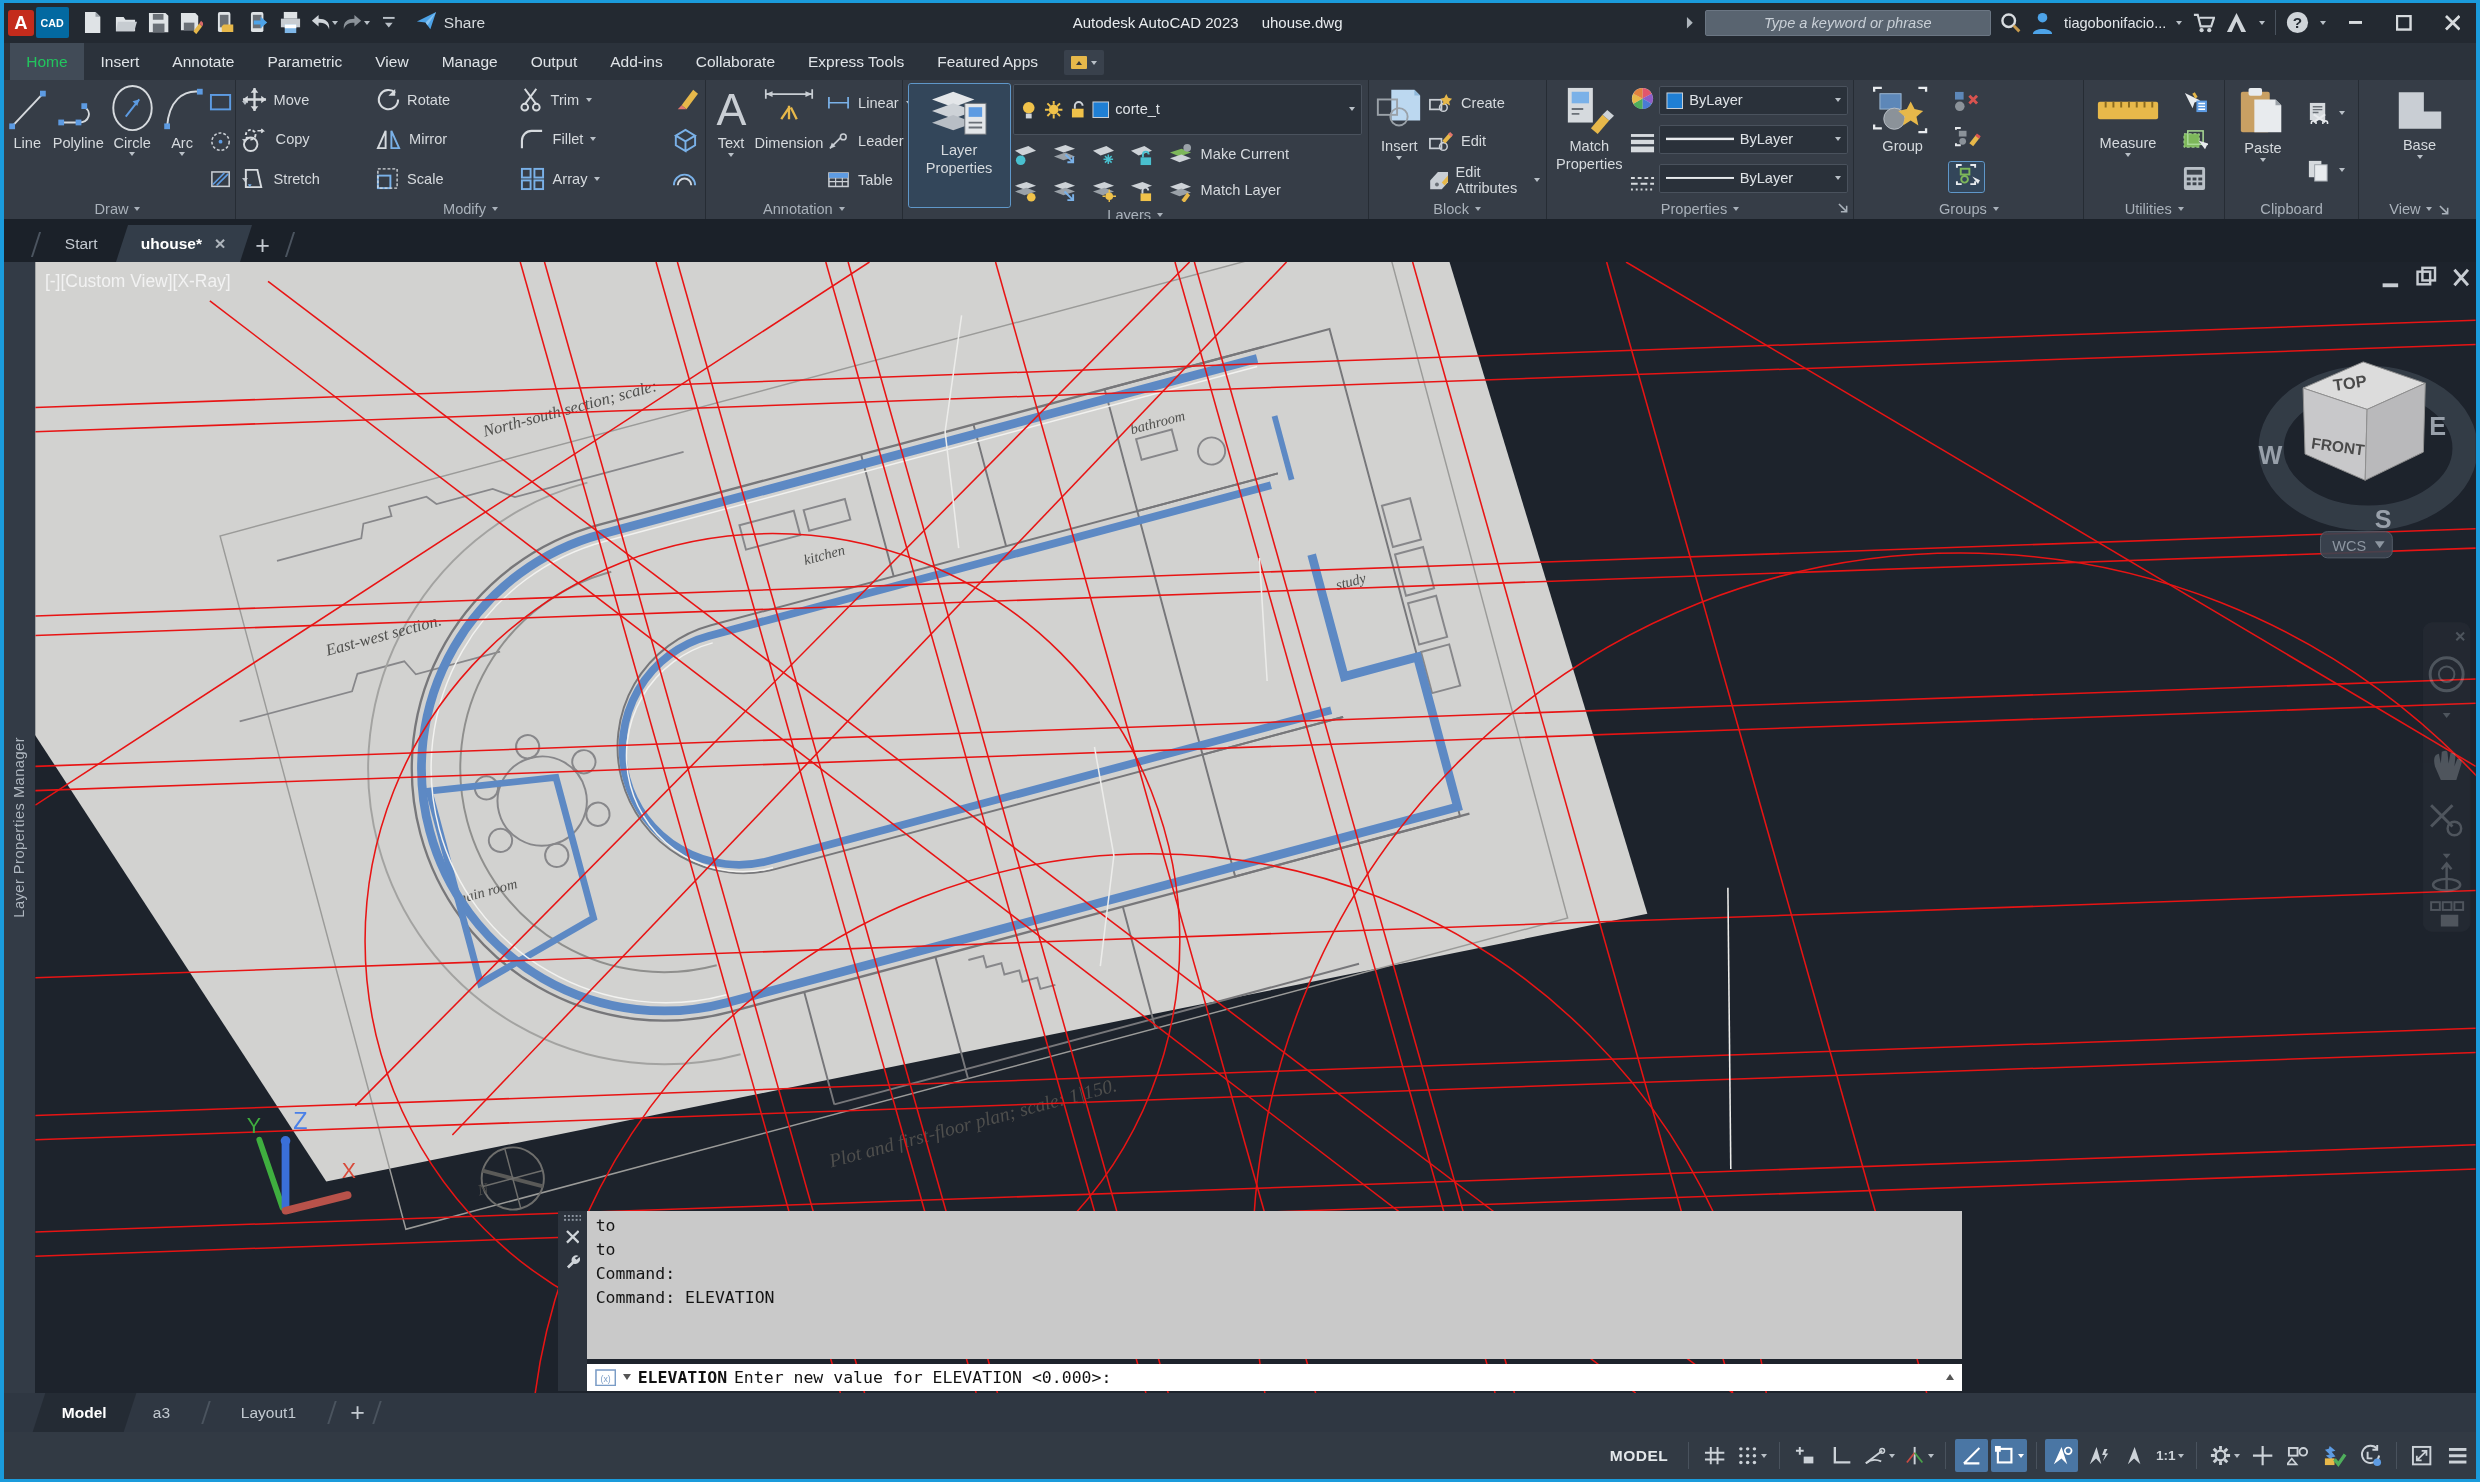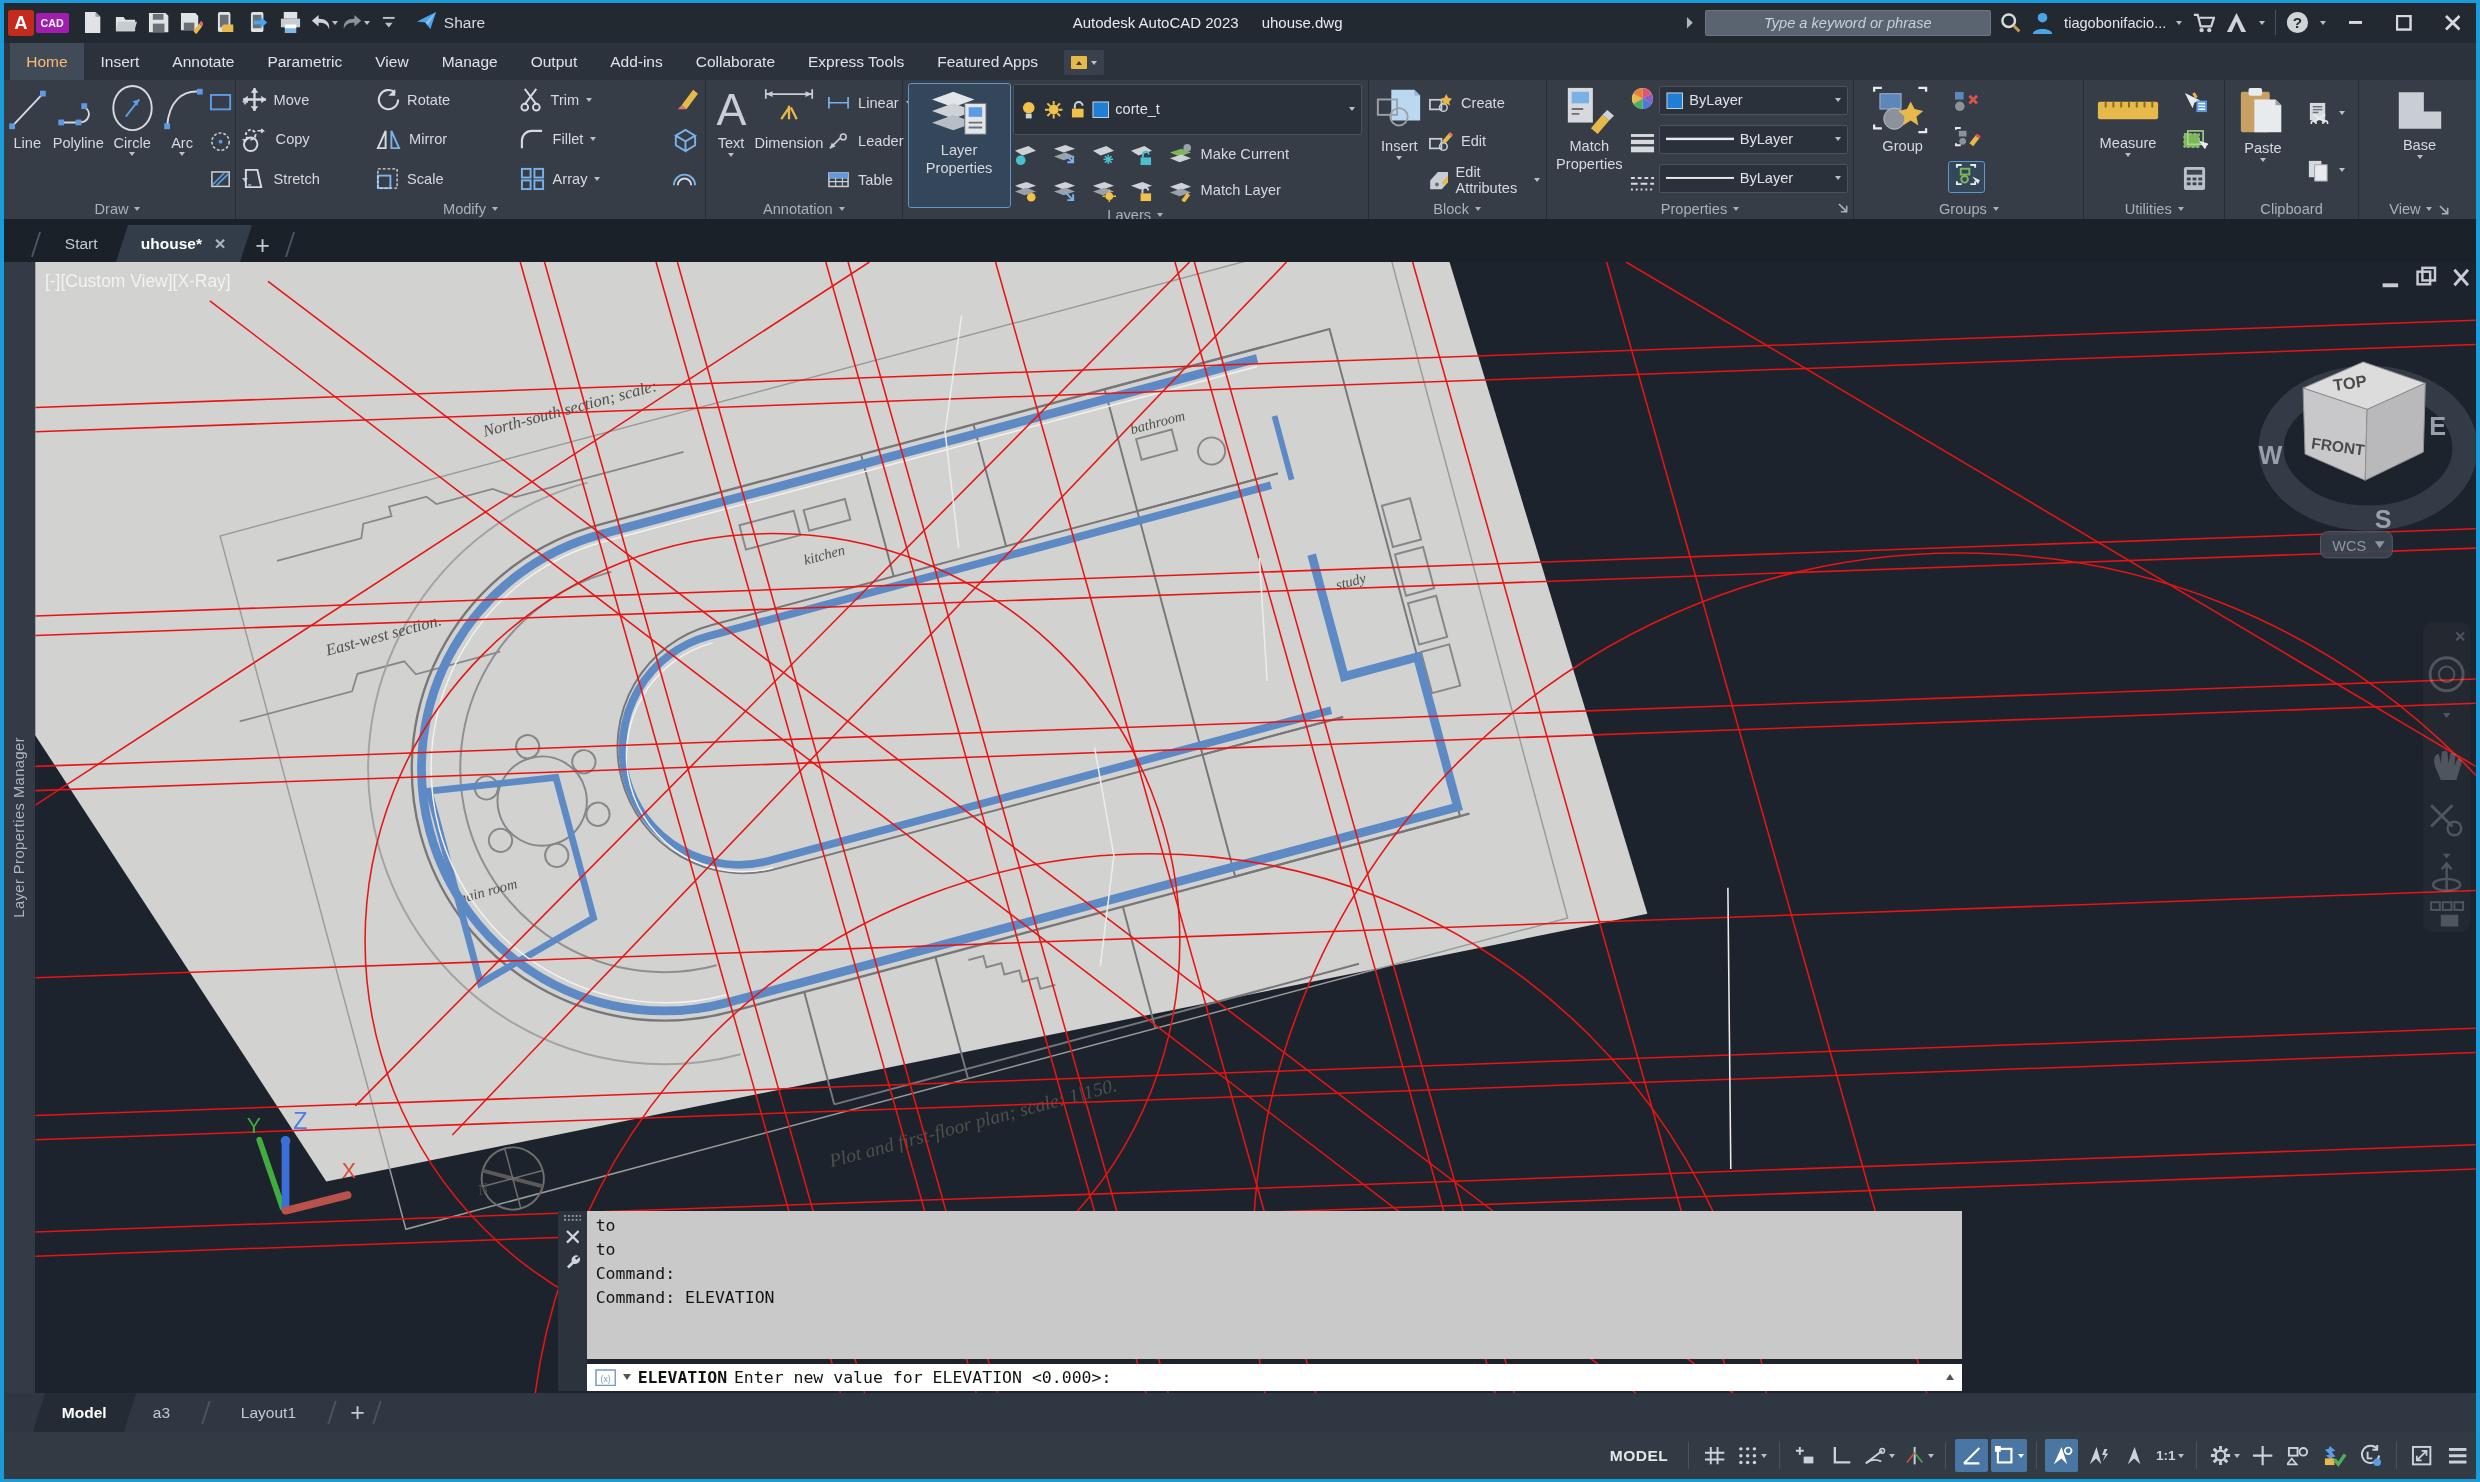--- a/index.html
+++ b/index.html
@@ -13,21 +13,21 @@
   .edge.left{left:0;top:0;width:3.9px;height:1483px}
   .edge.right{left:2476px;top:0;width:3.9px;height:1483px}
 
   
   .titlebar { position:absolute; left:0; top:2.9px; width:2480px; height:40px;
               background:#232931; display:flex; align-items:center; color:#ccd2d8; }
   .qat { display:flex; align-items:center; gap:3.9px; padding-left:7.8px; }
   .logo { display:flex; align-items:center; margin-right:5.8px; }
   .logo .a { width:26px; height:26px; background:#c42b1c; color:#fff; font-weight:bold;
              font-size:18.4px; display:flex; align-items:center; justify-content:center; border-radius:2.9px; }
-  .logo .cad { height:20px; background:#a21caf; color:#fff; font-size:10.7px; font-weight:bold;
+  .logo .cad { height:31px; background:#0369a1; color:#fff; font-size:10.7px; font-weight:bold;
                display:flex; align-items:center; padding:0 4.9px; border-radius:1.9px; margin-left:1.9px; }
   .qbtn { width:29px; height:27px; display:flex; align-items:center; justify-content:center; border-radius:1.9px; }
   .qbtn svg { display:block; }
   .dd { width:0; height:0; border-left:3.9px solid transparent; border-right:3.9px solid transparent;
         border-top:4.9px solid #b9c0c7; display:inline-block; }
   .share { display:flex; align-items:center; gap:5.8px; color:#d7dbdf; font-size:15.5px; margin-left:7.8px; }
   .tb-title { position:absolute; left:50%; transform:translateX(-62%); top:0; height:40px;
               display:flex; align-items:center; gap:23px; font-size:15px; color:#e8ebee; white-space:nowrap; }
   .tb-right { position:absolute; right:7.8px; top:0; height:40px; display:flex; align-items:center; gap:9.7px; }
   .searchbox { width:286px; height:26px; background:#596470; border:1px solid #6b7683; border-radius:1.9px;
@@ -35,21 +35,21 @@
                font-family:"Liberation Sans", sans-serif;text-align:center; }
   .searchbox::placeholder { color:#c9d0d7; }
   .uname { font-size:14.6px; color:#e2e6ea; }
   .winbtn { width:39px; height:29px; display:flex; align-items:center; justify-content:center; }
 
   
   .tabrow { position:absolute; left:0; top:43px; width:2480px; height:37px; background:#2b323b;
             display:flex; align-items:flex-end; padding-left:9.7px; }
   .rtab { height:37px; display:flex; align-items:center; padding:0 16.5px; font-size:15.5px;
           color:#dfe3e7; cursor:default; }
-  .rtab.active { background:#414b57; color:#fdba74; }
+  .rtab.active { background:#414b57; color:#22c55e; }
   .tab-overflow { margin-left:9.7px; height:25px; display:flex; align-items:center; gap:4.9px;
                   background:#39414c; border-radius:1.9px; padding:0 6.8px; margin-bottom:4.9px; }
   .tab-overflow .box { width:15.5px; height:13.6px; background:#e7b84a; border-radius:1px; display:flex; align-items:center; justify-content:center; }
   .tab-overflow .box .tri { width:0;height:0;border-left:3.9px solid transparent;border-right:3.9px solid transparent;border-bottom:4.9px solid #3a3a3a; }
 
   
   .ribbon { position:absolute; left:0; top:80px; width:2480px; height:140px; background:#363d47;
             display:flex; color:#d6dade; }
   .panel { position:relative; height:140px; border-right:1px solid #262c34; display:flex; flex-direction:column; }
   .pbody { flex:1; display:flex; padding:3.9px 5.8px 0 5.8px; gap:3.9px; }

